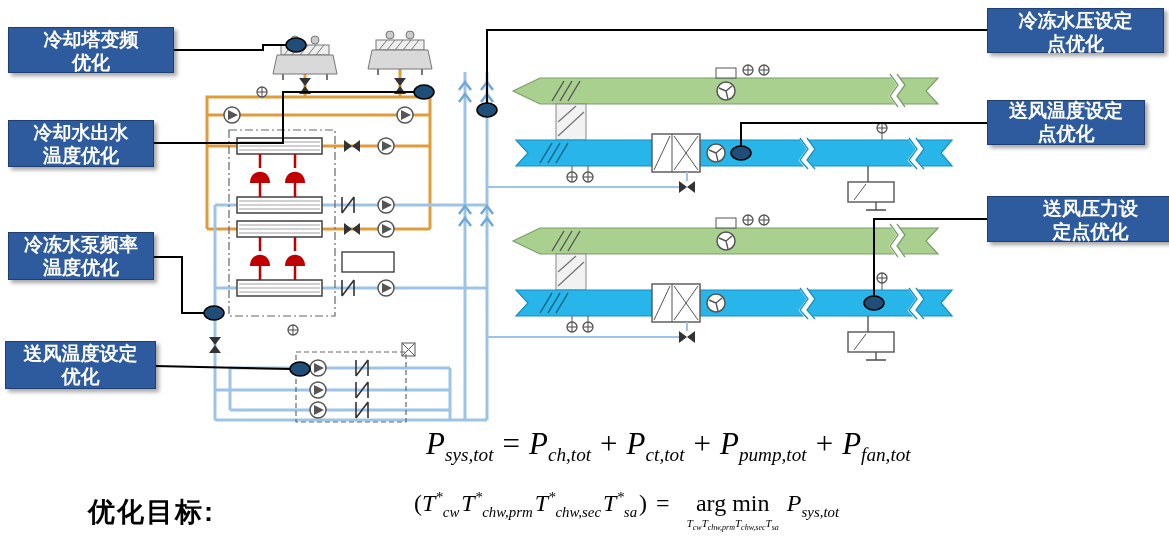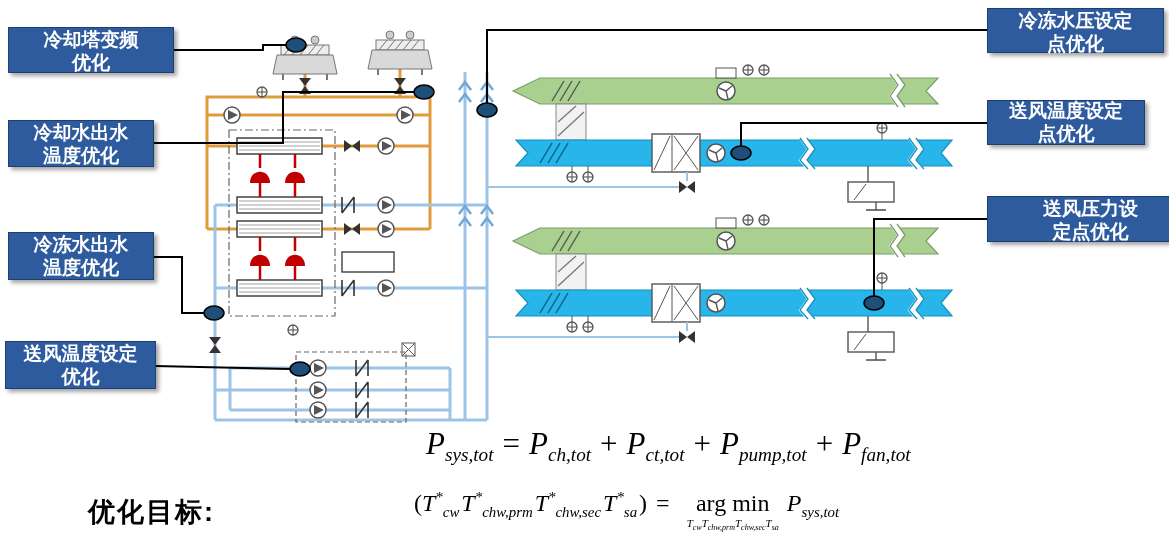--- a/index.html
+++ b/index.html
@@ -273,21 +273,21 @@
 
   <div class="callout" id="callout-l1">
     <span class="callout-text">冷却塔变频
 优化</span>
   </div>
   <div class="callout" id="callout-l2">
     <span class="callout-text">冷却水出水
 温度优化</span>
   </div>
   <div class="callout" id="callout-l3">
-    <span class="callout-text">冷冻水出水
+    <span class="callout-text">冷冻水泵频率
 温度优化</span>
   </div>
   <div class="callout" id="callout-l4">
     <span class="callout-text">送风温度设定
 优化</span>
   </div>
   <div class="callout" id="callout-r1">
     <span class="callout-text">冷冻水压设定
 点优化</span>
   </div>

